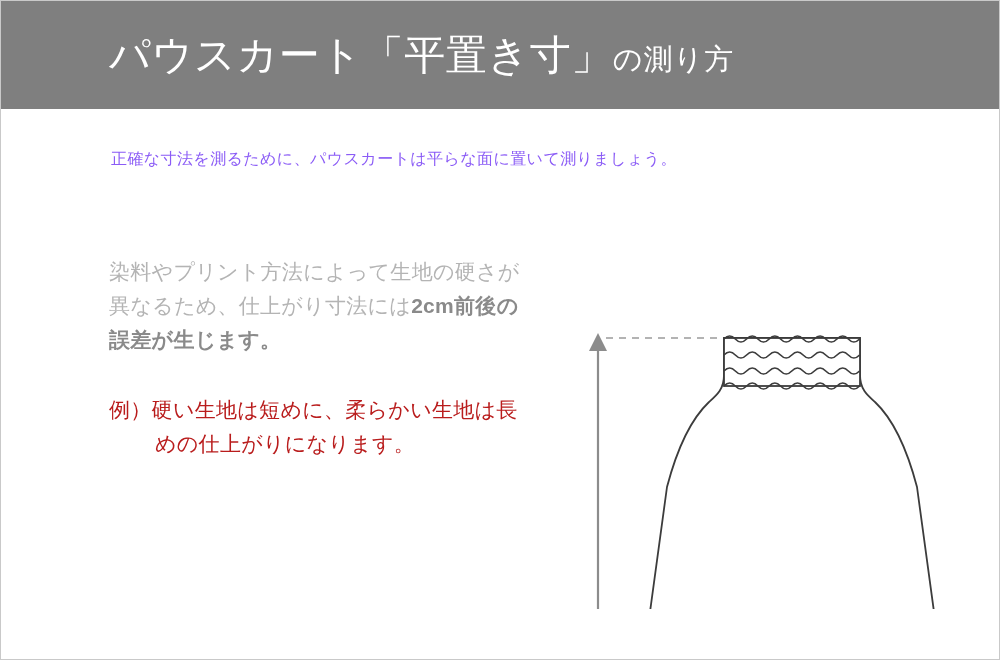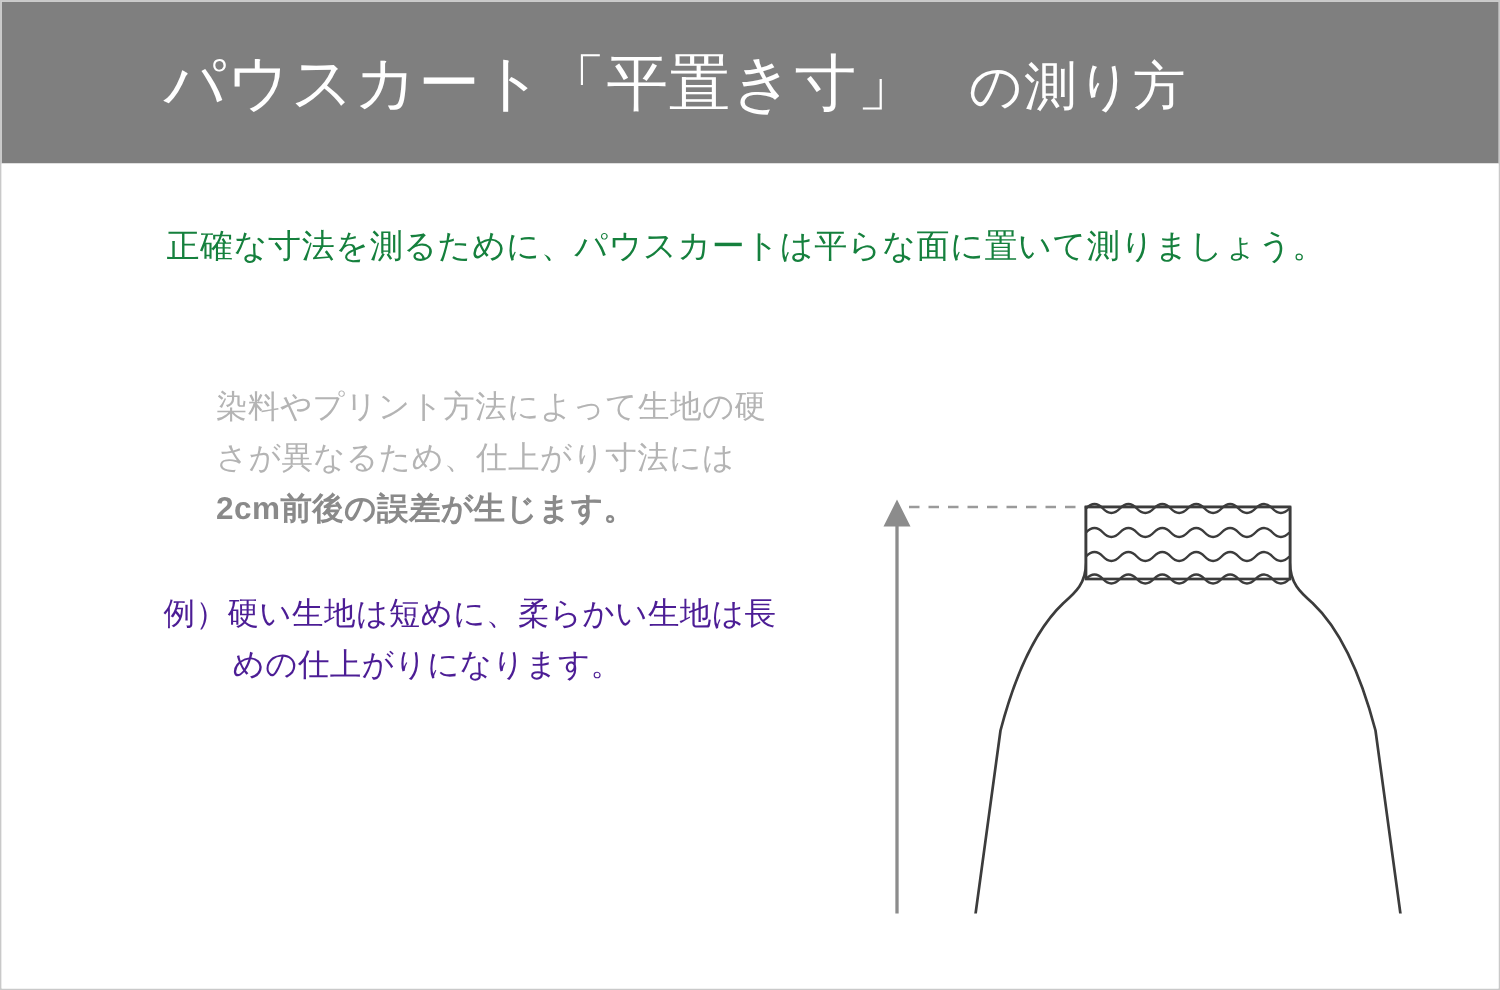--- a/index.html
+++ b/index.html
@@ -37,41 +37,40 @@
   }
   .header-title {
     color: #ffffff;
     font-size: 41px;
     font-weight: 400;
     letter-spacing: 0.5px;
     line-height: 1;
     white-space: nowrap;
   }
   .header-title .title-sub {
-    font-size: 35px;
+    font-size: 29px;
     letter-spacing: 1px;
-    margin-left: 33px;
   }
 
   
   .content {
     position: absolute;
     left: 0;
     top: 108px;
     width: 1000px;
     height: 551px;
     background: #ffffff;
   }
 
   .lead-text {
     position: absolute;
     left: 110px;
     top: 40px;
-    font-size: 22px;
-    color: #15803d;
+    font-size: 16px;
+    color: #8b5cf6;
     letter-spacing: 0.4px;
     white-space: nowrap;
   }
 
   
   .left-col {
     position: absolute;
     left: 108px;
     top: 112px;
     width: 420px;
@@ -89,33 +88,33 @@
   }
 
   .para {
     margin: 0;
     font-size: 21px;
     line-height: 1.62;
     color: #b4b4b4;
     letter-spacing: 0.3px;
   }
   .para.p1 { margin-top: 26px; }
-  .para.p2 { margin-top: 34px; margin-left: 35px; }
+  .para.p2 { margin-top: 34px; }
 
   .para .emph {
     color: #8a8a8a;
     font-weight: 700;
   }
 
   .example {
     margin: 0;
     margin-top: 36px;
     font-size: 21px;
     line-height: 1.6;
-    color: #4c1d95;
+    color: #b91c1c;
     letter-spacing: 0.3px;
     padding-left: 46px;
     text-indent: -46px;
   }
 
   
   .diagram {
     position: absolute;
     left: 560px;
     top: 100px;

